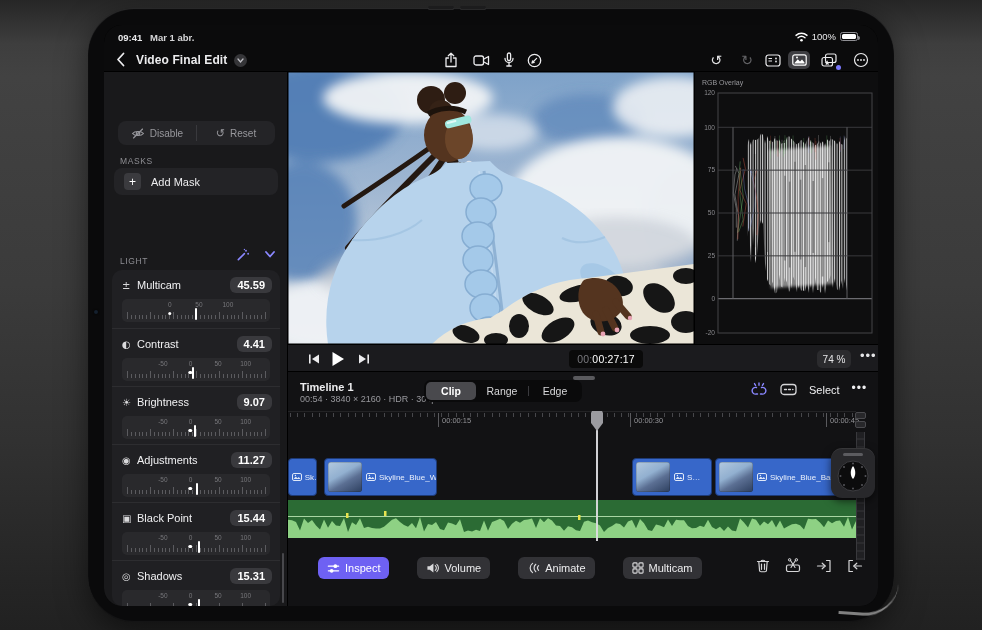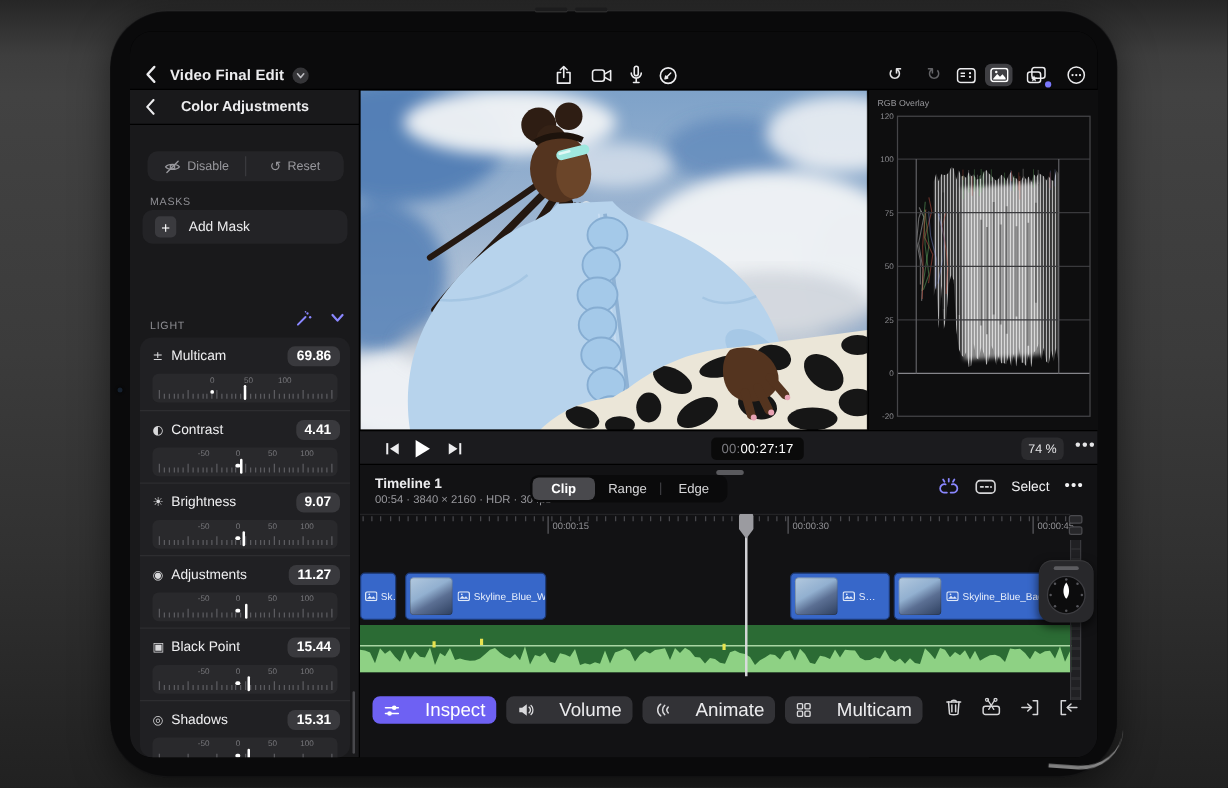--- a/index.html
+++ b/index.html
@@ -105,21 +105,21 @@
   .clip .badge{flex:none;margin-right:3px;display:flex;}
   .handleL,.handleR{position:absolute;top:-2px;bottom:-2px;width:6px;background:#e8c42f;}
   .handleL{left:-2px;border-radius:4px 0 0 4px;}
   .handleR{right:-2px;border-radius:0 4px 4px 0;}
   .handleL i,.handleR i{position:absolute;left:2.2px;top:12px;width:1.5px;height:12px;background:#6b5a12;border-radius:1px;}
   .audio{position:absolute;left:0;top:128px;width:572px;height:38px;}
   .ph-handle{position:absolute;left:303px;top:39px;width:12px;height:20px;background:#9b9ba0;
     clip-path:polygon(8% 0,92% 0,100% 10%,100% 60%,50% 100%,0 60%,0 10%);}
   .ph-stem{position:absolute;left:308px;top:57px;width:1.5px;height:112px;background:#dcdcdf;opacity:.95;}
   .tl-tools{position:absolute;left:10px;top:185px;display:flex;gap:8px;}
-  .toolbtn{height:22px;padding:0 9px;border-radius:6px;background:#323236;display:flex;align-items:center;gap:20px;font-size:15px;color:#ececee;}
+  .toolbtn{height:22px;padding:0 9px;border-radius:6px;background:#323236;display:flex;align-items:center;gap:5px;font-size:11px;color:#ececee;margin-left:20px;}
   .toolbtn.on{background:#6e61f3;color:#fff;}
   .edit-ics{position:absolute;left:468px;top:186px;display:flex;gap:15px;align-items:center;}
   .tl-scroll{position:absolute;left:566px;top:40px;width:13px;height:150px;}
   .tl-scroll .cap{position:absolute;left:1px;width:11px;height:7px;border:1px solid #4a4a4e;border-radius:2px;background:#27272a;}
   .tl-scroll .track{position:absolute;left:2px;top:20px;width:9px;height:128px;border-left:1.5px solid #39393d;border-right:1.5px solid #39393d;
     background:repeating-linear-gradient(180deg,#202023 0 6px,#2b2b2e 6px 8px);}
   .jog{position:absolute;left:543px;top:76px;width:44px;height:50px;border-radius:11px;background:#28282b;box-shadow:0 3px 8px rgba(0,0,0,.6),inset 0 1px 0 rgba(255,255,255,.07);}
   .jog .bar{position:absolute;left:12px;top:5px;width:20px;height:3px;border-radius:2px;background:#5c5c60;}
   svg{display:block;}
 </style>
@@ -128,20 +128,40 @@
 
 <div class="stage">
   <div class="device">
     <div class="top-btn" style="left:340px;width:26px;"></div>
     <div class="top-btn" style="left:372px;width:26px;"></div>
     <div class="camera-dot"></div>
 
     <div class="screen">
       <div class="topstrip"></div>
 
+      <div class="statusbar">
+        <span class="sb-time">09:41</span>
+        <span class="sb-date">Mar 1 abr.</span>
+        <span class="sb-right">
+          <span>
+            <svg width="13" height="10" viewBox="0 0 13 10">
+                <g stroke="#fff" stroke-width="1.4" fill="none" stroke-linecap="round">
+                  <path d="M1 3.4 C4.2 .6 8.8 .6 12 3.4"></path>
+                  <path d="M3 5.8 C5.1 4 7.9 4 10 5.8"></path>
+                </g>
+                <circle cx="6.5" cy="8.3" r="1.3" fill="#fff"></circle>
+              </svg>
+          </span>
+          <span>100%</span>
+          <span class="batt">
+              <i></i>
+              <u></u>
+            </span>
+        </span>
+      </div>
 
       <div class="apptoolbar">
         <span class="back-chevron">
           <svg width="9" height="15" viewBox="0 0 9 15">
               <path d="M7.5 1.5 L2 7.5 L7.5 13.5" stroke="#ececee" stroke-width="1.8" fill="none" stroke-linecap="round" stroke-linejoin="round"></path>
             </svg>
         </span>
         <span class="doc-title">Video Final Edit</span>
         <span class="title-badge">
           <svg width="7" height="5" viewBox="0 0 7 5">
@@ -218,28 +238,20 @@
           <svg width="16" height="16" viewBox="0 0 16 16">
               <circle cx="8" cy="8" r="6.5" stroke="#ececee" stroke-width="1.2" fill="none"></circle>
               <circle cx="5" cy="8" r=".9" fill="#ececee"></circle>
               <circle cx="8" cy="8" r=".9" fill="#ececee"></circle>
               <circle cx="11" cy="8" r=".9" fill="#ececee"></circle>
             </svg>
         </span>
       </div>
 
       <div class="sidebar">
-        <div class="sb-header">
-          <span class="chev">
-            <svg width="8" height="13" viewBox="0 0 8 13">
-                <path d="M6.8 1 L1.8 6.5 L6.8 12" stroke="#ececee" stroke-width="1.7" fill="none" stroke-linecap="round" stroke-linejoin="round"></path>
-              </svg>
-          </span>
-          <span class="ttl">Color Adjustments</span>
-        </div>
 
         <div class="pillrow">
           <span class="half">
             <svg width="14" height="11" viewBox="0 0 14 11">
                 <g stroke="#98989d" stroke-width="1.1" fill="none">
                   <path d="M1.5 5.5 C3.5 2.8 10.5 2.8 12.5 5.5 C10.5 8.2 3.5 8.2 1.5 5.5 Z"></path>
                   <circle cx="7" cy="5.5" r="1.7"></circle>
                   <path d="M2.5 10 L11.5 1" stroke-linecap="round"></path>
                 </g>
               </svg>
@@ -275,21 +287,21 @@
               <path d="M2 4 L6 8.5 L10 4" stroke="#8a87ff" stroke-width="1.8" fill="none" stroke-linecap="round" stroke-linejoin="round"></path>
             </svg>
           </span>
         </div>
 
         <div class="sliders-card" id="sliders-card">
             <div class="slider-block">
               <div class="sl-row">
                 <div class="sl-icon">±</div>
                 <div class="sl-name">Multicam</div>
-                <div class="sl-pill">69.86</div>
+                <div class="sl-pill">45.59</div>
               </div>
               <div class="sl-ruler">
                 <div class="sl-tick" style="left: 5px; height: 7px;"></div>
                 <div class="sl-tick" style="left: 8.83333px; height: 4px;"></div>
                 <div class="sl-tick" style="left: 12.6667px; height: 4px;"></div>
                 <div class="sl-tick" style="left: 16.5px; height: 4px;"></div>
                 <div class="sl-tick" style="left: 20.3333px; height: 4px;"></div>
                 <div class="sl-tick" style="left: 24.1667px; height: 4px;"></div>
                 <div class="sl-tick" style="left: 28px; height: 7px;"></div>
                 <div class="sl-tick" style="left: 31.8333px; height: 4px;"></div>

